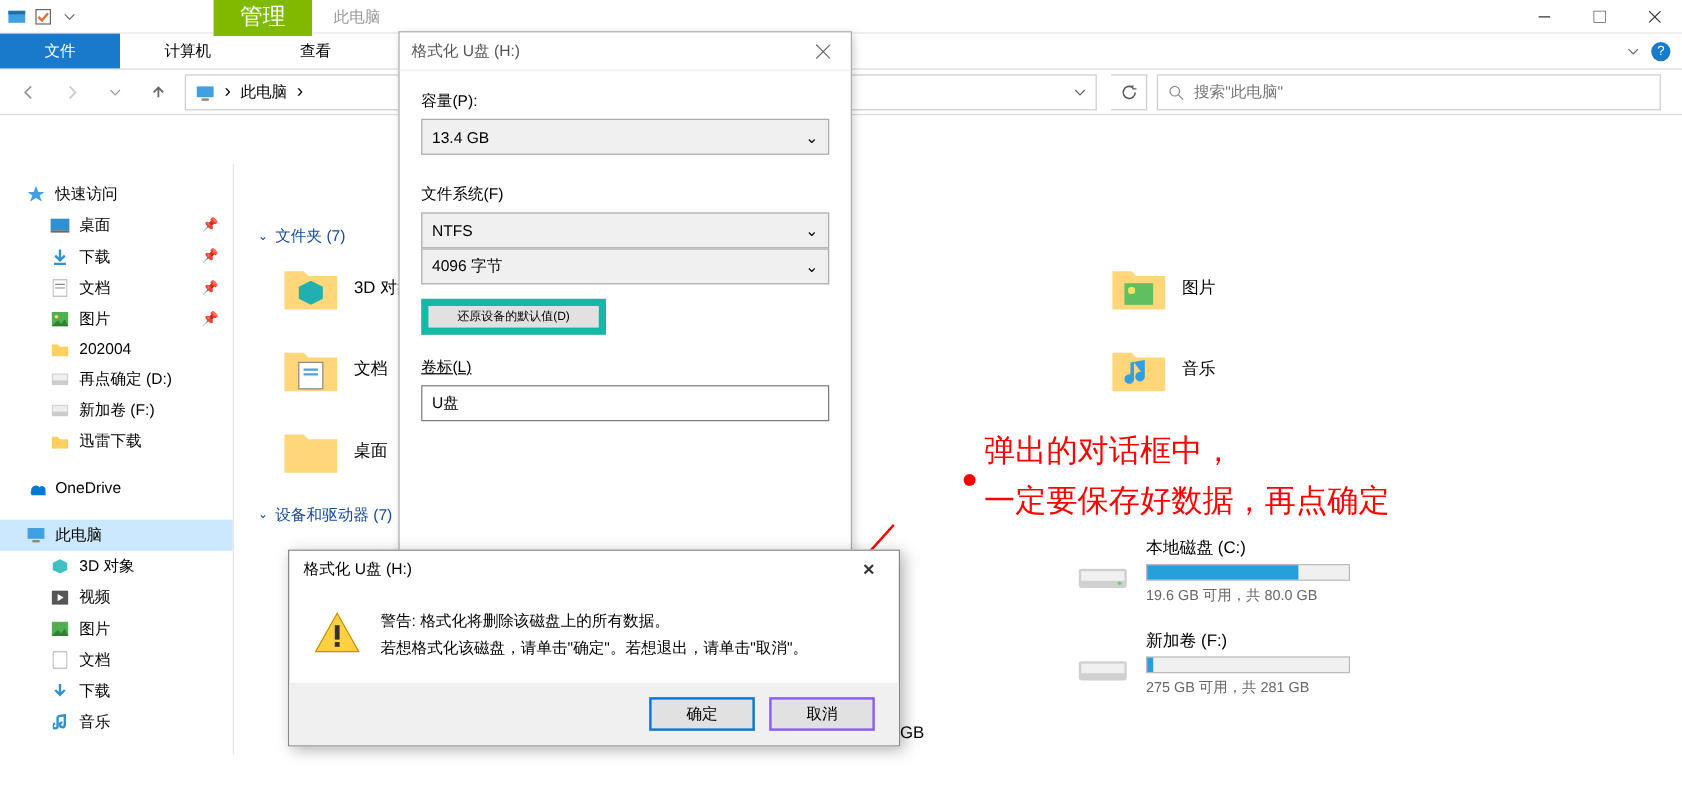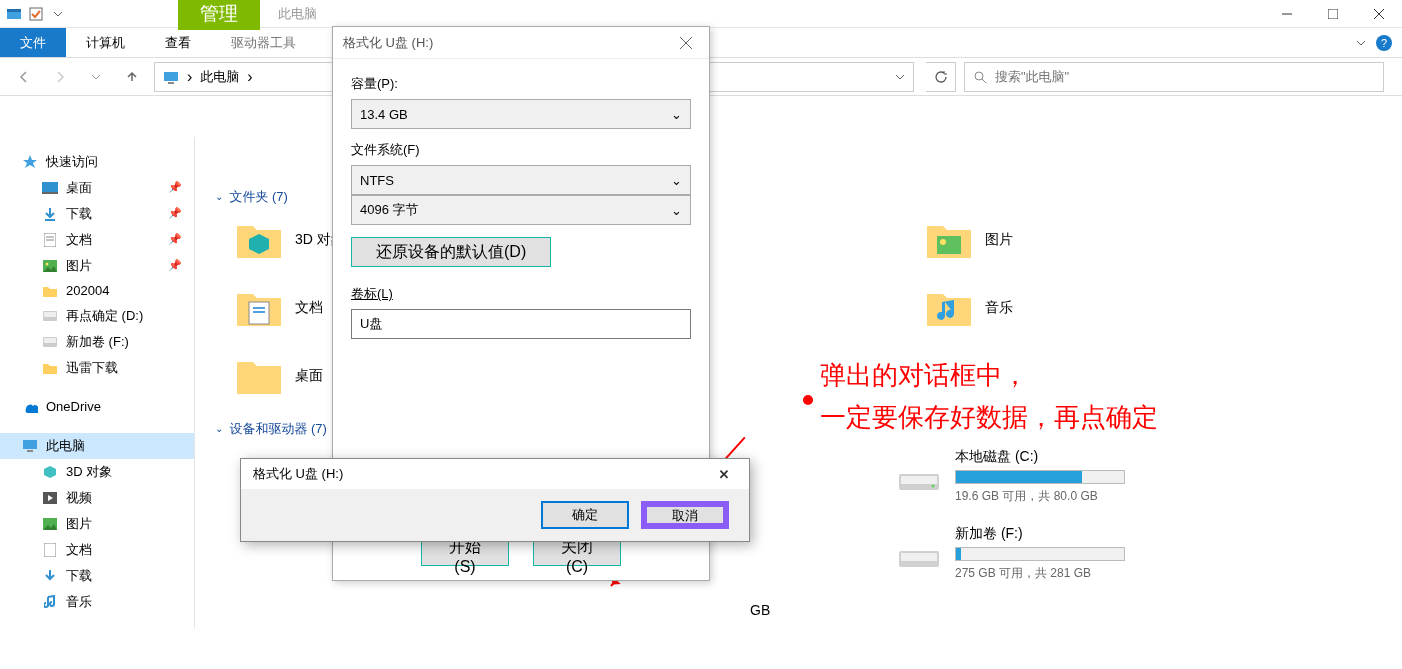--- a/index.html
+++ b/index.html
@@ -10,21 +10,21 @@
 .titlebar-left { display: flex; align-items: center; gap: 6px; padding-left: 6px; }
 .qat-icon { width: 16px; height: 16px; display: inline-flex; align-items: center; justify-content: center; }
 .titlebar-center { flex: 1; display: flex; align-items: center; }
 .manage-tab { background: #7fba00; color: #fff; padding: 3px 22px; font-size: 19px; margin-left: 112px; }
 .title-text { margin-left: 18px; color: #999; font-size: 13px; }
 .win-controls { display: flex; margin-left: auto; }
 .win-btn { width: 46px; height: 28px; display: flex; align-items: center; justify-content: center; color: #888; }
 
 
 .ribbon { height: 30px; display: flex; align-items: stretch; border-bottom: 1px solid #ddd; }
-.ribbon-tab { padding: 0 20px; display: flex; align-items: center; font-size: 13px; cursor: pointer; text-align: center; }
+.ribbon-tab { padding: 0 37px; display: flex; align-items: center; font-size: 13px; cursor: pointer; text-align: center; }
 .ribbon-tab.file { background: #1979ca; color: #fff; }
 .ribbon-tab.tool { color: #777; }
 .ribbon-right { margin-left: auto; display: flex; align-items: center; padding-right: 10px; gap: 10px; color: #666; }
 .help-icon { width: 16px; height: 16px; border-radius: 50%; background: #1979ca; color: #fff; font-size: 11px; display: flex; align-items: center; justify-content: center; }
 
 
 .navbar { height: 38px; display: flex; align-items: center; padding: 0 10px; gap: 8px; border-bottom: 1px solid #ddd; }
 .nav-arrow { width: 28px; height: 28px; display: flex; align-items: center; justify-content: center; color: #999; }
 .addressbar { flex: 1; height: 30px; border: 1px solid #ccc; display: flex; align-items: center; padding: 0 8px; gap: 8px; margin-right: 4px; max-width: 760px; }
 .addr-icon { width: 16px; height: 16px; }
@@ -66,37 +66,37 @@
 .annotation { position: absolute; left: 820px; top: 355px; color: #ff0000; font-size: 26px; line-height: 1.6; pointer-events: none; }
 .anno-arrow { position: absolute; left: 611px; top: 585px; width: 200px; height: 2px; background: #ff0000; transform-origin: left center; transform: rotate(-48deg); pointer-events: none; }
 .anno-arrow::before { content: ""; position: absolute; left: -4px; top: -5px; border: 6px solid transparent; border-right-color: #ff0000; }
 .anno-dot { position: absolute; left: 803px; top: 395px; width: 10px; height: 10px; background: #ff0000; border-radius: 50%; }
 
 
 .format-dialog { position: absolute; left: 332px; top: 26px; width: 378px; background: #fff; border: 1px solid #aaa; box-shadow: 2px 2px 8px rgba(0,0,0,0.2); z-index: 10; }
 .dlg-title { height: 32px; display: flex; align-items: center; padding: 0 10px; font-size: 13px; color: #555; border-bottom: 1px solid #eee; }
 .dlg-close { margin-left: auto; width: 26px; height: 26px; display: flex; align-items: center; justify-content: center; color: #888; }
 .dlg-body { padding: 12px 18px; }
-.dlg-label { font-size: 13px; margin-bottom: 6px; margin-top: 12px; }
+.dlg-label { font-size: 13px; margin-bottom: 6px; margin-top: 24px; }
 .dlg-label:first-child { margin-top: 4px; }
 .dlg-select { width: 100%; height: 30px; border: 1px solid #aaa; background: #f0f0f0; padding: 0 8px; font-size: 13px; display: flex; align-items: center; justify-content: space-between; }
 .dlg-input { width: 100%; height: 30px; border: 1px solid #7a7a7a; padding: 0 8px; font-size: 13px; }
-.dlg-button { height: 30px; padding: 0 24px; border: 1px solid #14b8a6; background: #e1e1e1; font-size: 16px; margin-top: 12px; cursor: pointer; }
+.dlg-button { height: 30px; padding: 0 24px; border: 6px solid #14b8a6; background: #e1e1e1; font-size: 10px; margin-top: 12px; cursor: pointer; }
 .dlg-footer { display: flex; justify-content: center; gap: 24px; padding: 14px; border-top: 1px solid #ddd; }
 .dlg-footer .dlg-button { margin-top: 0; width: 88px; }
 
 
 .warn-dialog { position: absolute; left: 240px; top: 458px; width: 510px; background: #fff; border: 1px solid #888; box-shadow: 3px 3px 12px rgba(0,0,0,0.3); z-index: 20; }
 .warn-title { height: 30px; display: flex; align-items: center; padding: 0 12px; font-size: 13px; }
 .warn-title .dlg-close { font-weight: bold; color: #333; }
 .warn-body { padding: 18px 20px; display: flex; gap: 16px; }
 .warn-icon { width: 40px; height: 40px; flex-shrink: 0; }
 .warn-text { font-size: 13px; line-height: 1.7; }
 .warn-footer { display: flex; justify-content: flex-end; gap: 12px; padding: 12px 20px; background: #f0f0f0; }
-.warn-btn { width: 88px; height: 28px; border: 6px solid #8b5cf6; background: #e1e1e1; font-size: 13px; cursor: pointer; }
+.warn-btn { width: 88px; height: 28px; border: 2px solid #8b5cf6; background: #e1e1e1; font-size: 13px; cursor: pointer; }
 .warn-btn.primary { border: 2px solid #0078d7; }
 
 
 svg { display: block; }
 </style>
 </head>
 <body>
 
 <div class="titlebar">
   <div class="titlebar-left">
@@ -515,20 +515,33 @@
     <button class="dlg-button">开始(S)</button>
     <button class="dlg-button">关闭(C)</button>
   </div>
 </div>
 
 <div class="warn-dialog">
   <div class="warn-title">
     <span>格式化 U盘 (H:)</span>
     <span class="dlg-close">✕</span>
   </div>
+  <div class="warn-body">
+    <span class="warn-icon">
+        <svg width="40" height="40">
+          <path d="M20 4L38 36H2z" fill="#ffd040" stroke="#c09000" stroke-width="1"></path>
+          <rect x="18" y="14" width="4" height="12" fill="#333"></rect>
+          <rect x="18" y="28" width="4" height="4" fill="#333"></rect>
+        </svg>
+      </span>
+    <div class="warn-text">
+      <div>警告: 格式化将删除该磁盘上的所有数据。</div>
+      <div>若想格式化该磁盘，请单击"确定"。若想退出，请单击"取消"。</div>
+    </div>
+  </div>
   <div class="warn-footer">
     <button class="warn-btn primary">确定</button>
     <button class="warn-btn">取消</button>
   </div>
 </div>
 
 <div class="annotation">
   <div>弹出的对话框中，</div>
   <div>一定要保存好数据，再点确定</div>
 </div>

